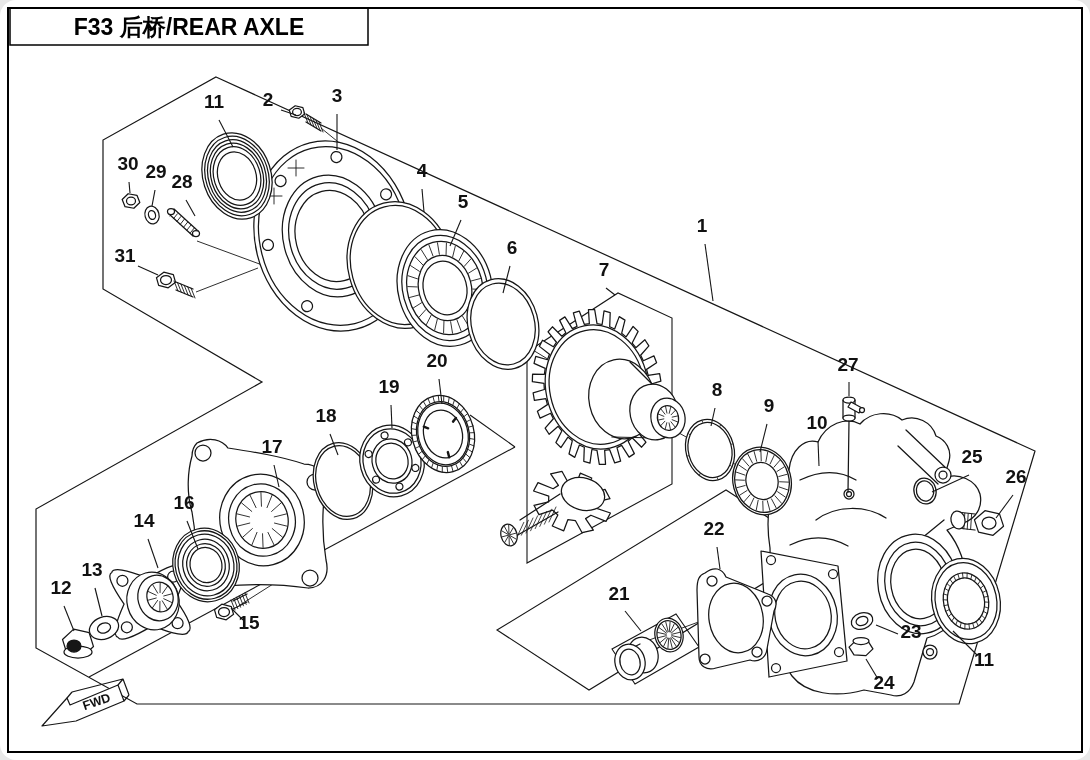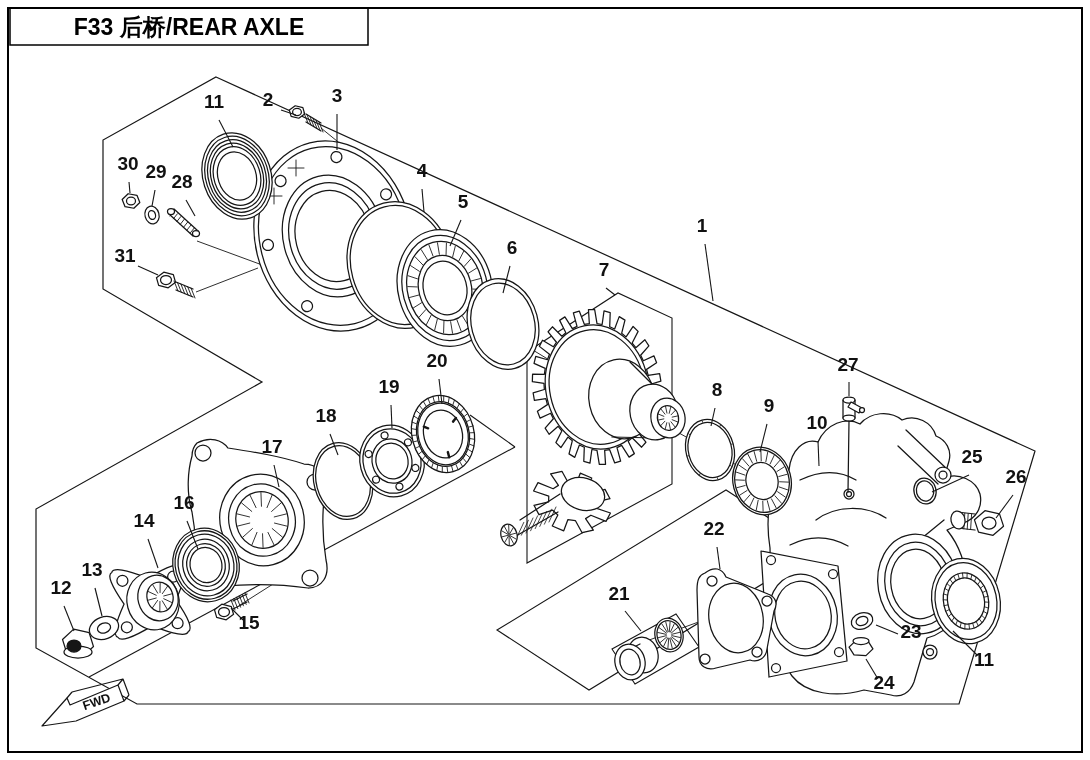--- a/index.html
+++ b/index.html
@@ -1,17 +1,17 @@
 <!DOCTYPE html>
 <html><head>
 <meta charset="utf-8">
 <style>
   html,body{margin:0;padding:0;background:#e8e8e8;}
   .page{position:relative;width:1090px;height:760px;background:#ffffff;
-        font-family:"Liberation Sans", sans-serif;overflow:hidden;}
+        font-family:"Liberation Sans", sans-serif;overflow:hidden;border-radius:16px;}
   svg{display:block;}
   .lbl{font-family:"Liberation Sans", sans-serif;font-weight:bold;font-size:19px;fill:#111;}
   .ttl{font-family:"Liberation Sans", sans-serif;font-weight:bold;font-size:23px;fill:#000;}
   .fwdtxt{font-family:"Liberation Sans", sans-serif;font-weight:bold;font-size:12.5px;fill:#111;}
 </style>
 </head>
 <body>
 
 <div class="page">
 <svg id="dia" width="1090" height="760" viewBox="0 0 1090 760">

